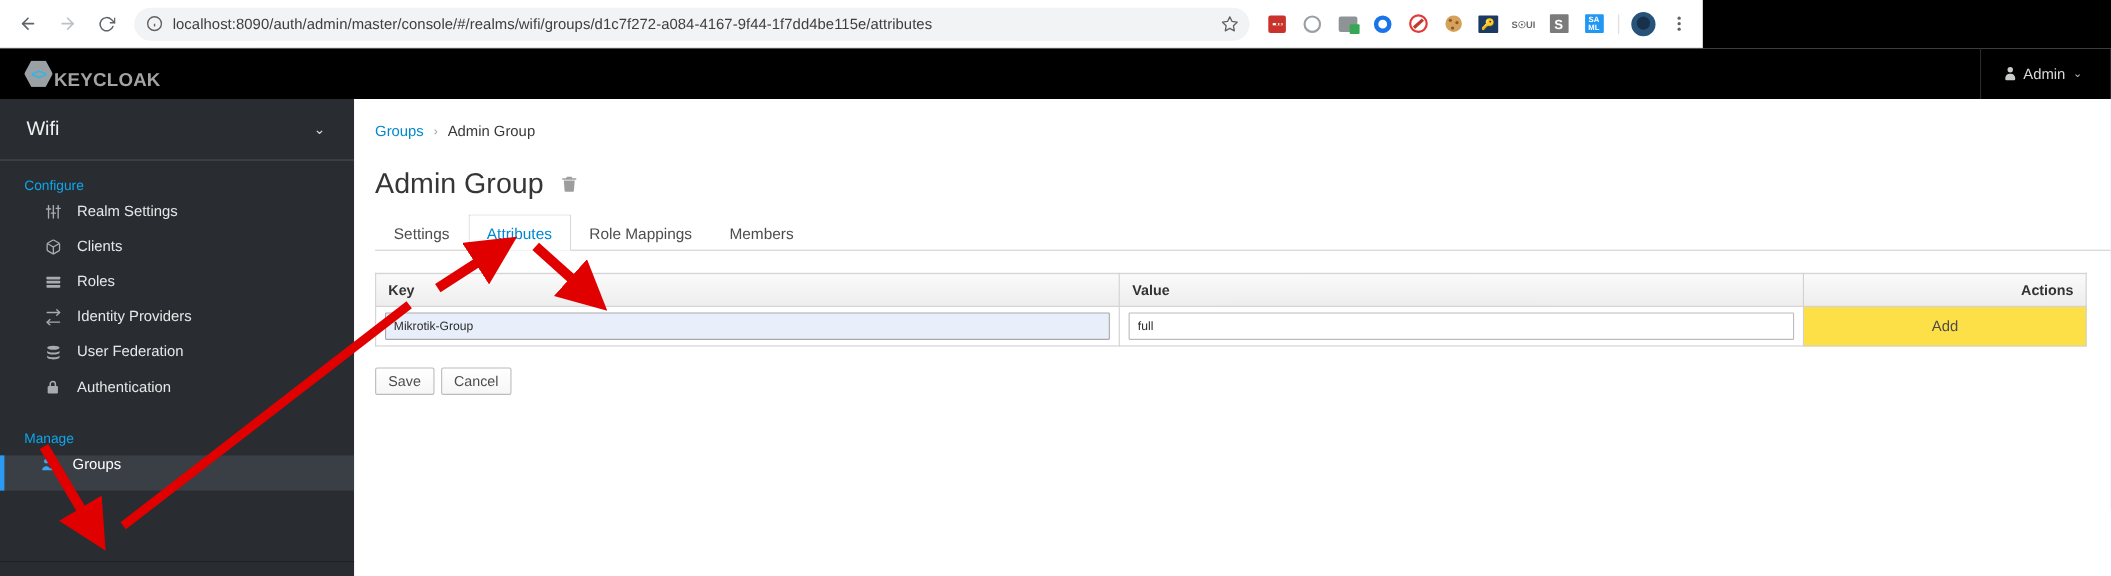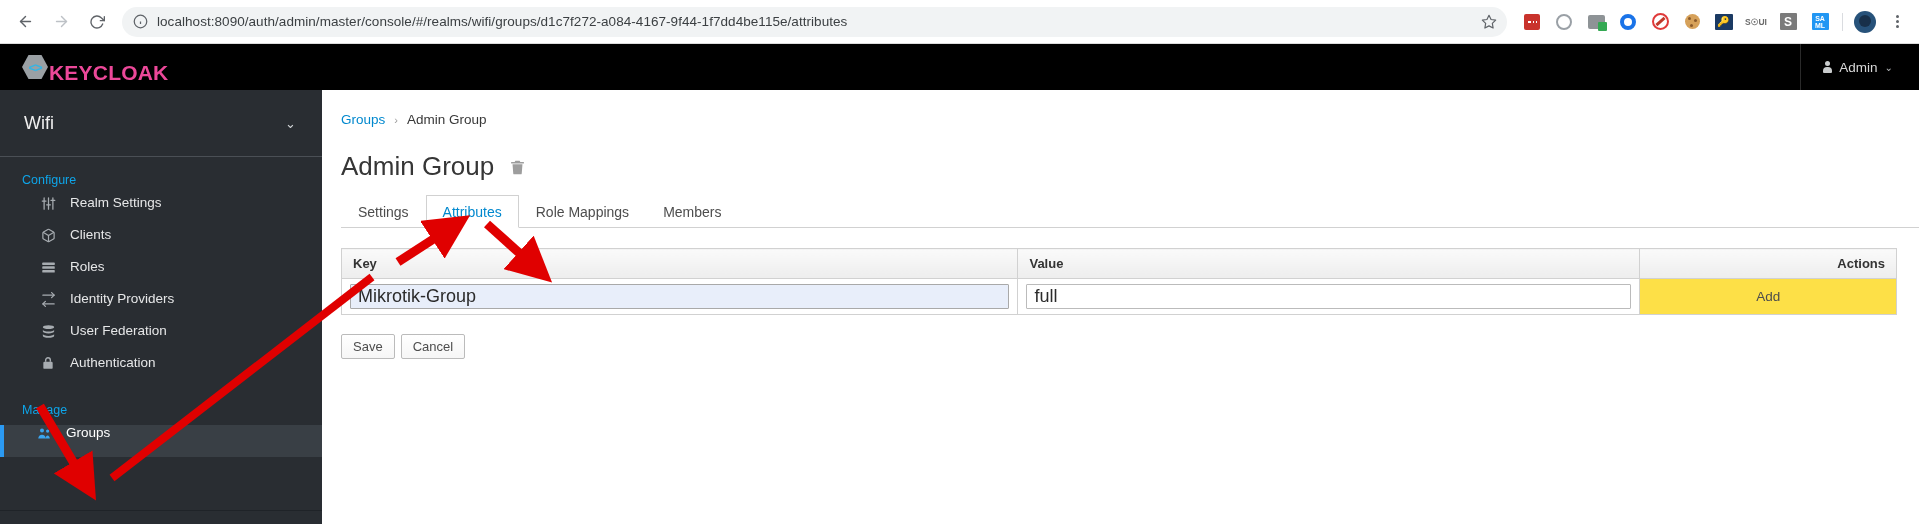--- a/index.html
+++ b/index.html
@@ -12,21 +12,21 @@
 
   .page {
     position: relative;
     width: 1919px; height: 524px;
     background: #000;
   }
 
   
   .browser-bar {
     position: absolute; top: 0; left: 0;
-    width: 1919px; height: 44px;
+    width: 1548px; height: 44px;
     background: #ffffff;
     display: flex; align-items: center;
     border-bottom: 1px solid #dcdcdc;
   }
   .nav-btns { display: flex; align-items: center; padding-left: 8px; gap: 2px; }
   .nav-btn {
     width: 34px; height: 34px;
     display: flex; align-items: center; justify-content: center;
     border-radius: 50%;
     color: #5f6368;
@@ -177,21 +177,21 @@
     width: 26px; height: 24px;
     background: #9aa0a4;
     clip-path: polygon(25% 0%, 75% 0%, 100% 50%, 75% 100%, 25% 100%, 0% 50%);
     display: flex; align-items: center; justify-content: center;
   }
   .kc-logo-hex span {
     color: #33b5e5; font-size: 13px; font-weight: bold; letter-spacing:-1px;
     font-family: "Liberation Sans", sans-serif;
   }
   .kc-logo-text {
-    color: #ec4899; font-size: 21px; font-weight: bold;
+    color: #a3a3a3; font-size: 17px; font-weight: bold;
     letter-spacing: 0.2px;
     font-family: "Liberation Sans", sans-serif;
     margin-top: 12px;
   }
   .kc-user {
     display: flex; align-items: center;
     height: 46px;
     padding: 0 26px 0 22px;
     border-left: 1px solid #2a2a2a;
     color: #d8d8d8; font-size: 13.5px;
@@ -214,21 +214,21 @@
   .kc-body { display: flex; height: 434px; }
 
   
   .sidebar {
     width: 322px;
     background: #292d32;
     flex-shrink: 0;
     position: relative;
   }
   .realm-selector {
-    height: 67px;
+    height: 56px;
     display: flex; align-items: center; justify-content: space-between;
     padding: 0 26px 0 24px;
     border-bottom: 1px solid #4a4f55;
     color: #f0f0f0;
     font-size: 18px;
   }
   .realm-caret { color: #d2d5d8; font-size: 13px; }
 
   .nav-section-title {
     color: #0ea5e9;
@@ -346,21 +346,21 @@
     background: #fde047;
     text-align: center;
     padding: 5px;
   }
   .cell-input {
     width: 100%;
     height: 25px;
     border: 1px solid #bbb;
     border-radius: 1px;
     padding: 0 7px;
-    font-size: 18px;
+    font-size: 11px;
     color: #2b2b2b;
     font-family: "Liberation Sans", sans-serif;
     background: #fff;
     outline: none;
   }
   .cell-input.autofill {
     background: #e8eefa;
     border: 1px solid #a9a9a9;
   }
   .add-link {

